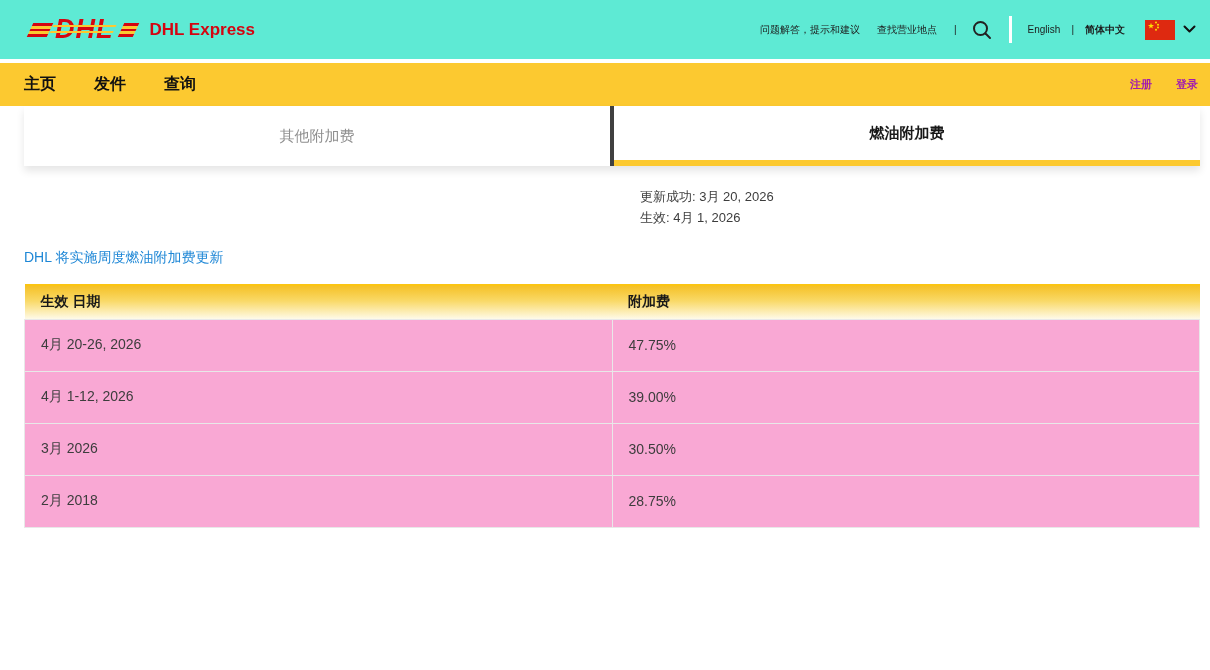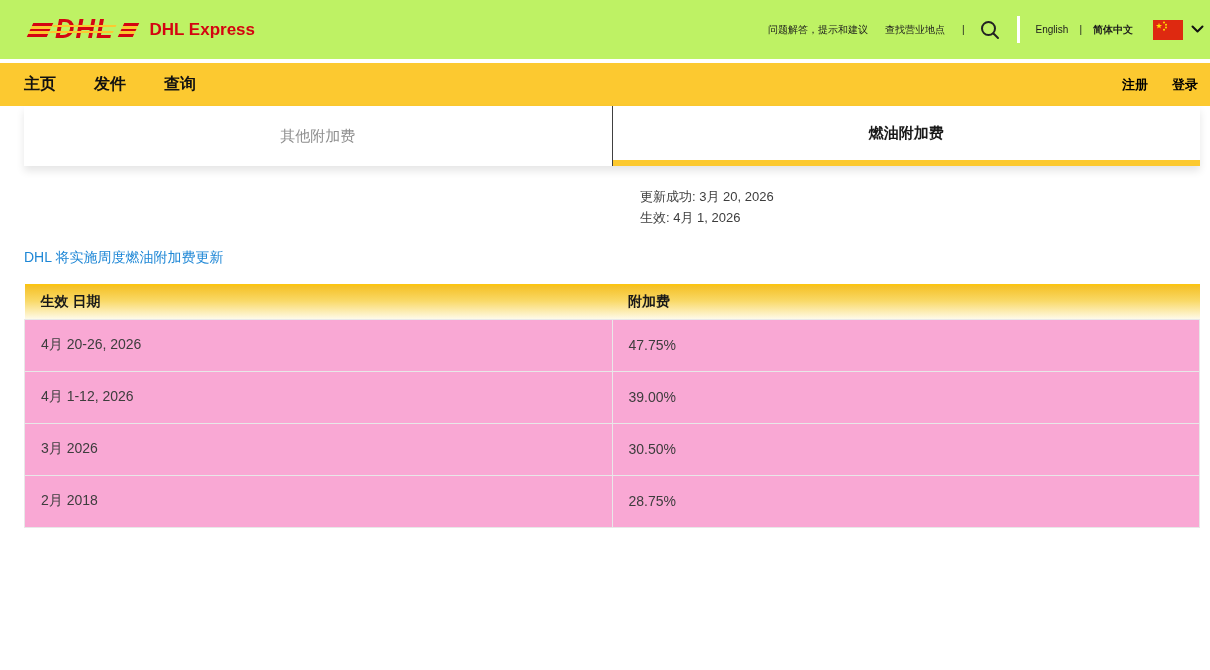--- a/index.html
+++ b/index.html
@@ -1,22 +1,22 @@
 <!DOCTYPE html>
 <html><head>
 <meta charset="utf-8">
 <style>
   * { margin:0; padding:0; box-sizing:border-box; }
   html,body { width:1210px; height:670px; overflow:hidden; background:#fff;
     font-family:"Liberation Sans","DejaVu Sans",sans-serif; }
 
   
-  .topbar { height:63px; background:#bef264; border-bottom:4px solid #fff;
+  .topbar { height:63px; background:#5eead4; border-bottom:4px solid #fff;
     display:flex; align-items:center; justify-content:space-between;
-    padding:0 6px 0 30px;text-align:center; }
+    padding:0 14px 0 30px;text-align:center; }
   .logo-area { display:flex; align-items:center; gap:14px; cursor:pointer; }
   .dhl-logo { display:flex; align-items:center; gap:5px; }
   .dhl-text { position:relative; font-style:italic; font-weight:900; font-size:27px;
     letter-spacing:1px; color:#D40511; line-height:1; padding-right:2px; }
   .dhl-text::after { content:""; position:absolute; left:-2px; right:0; top:9px;
     height:2px; background:#FCC930; box-shadow:0 6px 0 #FCC930; transform:skewX(-25deg); }
   .dashes { width:20px; height:14px; transform:skewX(-25deg);
     background:repeating-linear-gradient(180deg,#D40511 0 2.6px,#FCC930 2.6px 5.6px);
     background-size:100% 14px; }
   .dashes.right { width:15px; }
@@ -32,28 +32,28 @@
   .lang-pipe { margin:0 11px; }
   .flag-wrap { margin:0 8px 0 20px; display:flex; cursor:pointer; }
   .chev { display:flex; align-items:center; cursor:pointer; }
 
   
   .mainnav { height:43px; background:#FCC930; display:flex; align-items:center;
     padding:0 12px 0 24px; }
   .nav-left { display:flex; gap:38px;justify-content:flex-end; }
   .nav-item { font-size:16px; font-weight:bold; color:#111; text-decoration:none; cursor:pointer; }
   .nav-right { margin-left:auto; display:flex; gap:24px; }
-  .nav-right a { font-size:13px; font-weight:bold; color:#000000; text-decoration:none; cursor:pointer; }
+  .nav-right a { font-size:11px; font-weight:bold; color:#a21caf; text-decoration:none; cursor:pointer; }
 
   
   .tabs { margin-left:24px; width:1176px; height:60px; display:flex; background:#fff;
     box-shadow:0 5px 8px rgba(0,0,0,0.10); position:relative; z-index:2; }
   .tab { flex:1; display:flex; align-items:center; justify-content:center;
     font-size:15px; cursor:pointer; }
-  .tab.inactive { color:#8f8f8f; border-right:1px solid #404040; }
+  .tab.inactive { color:#8f8f8f; border-right:4px solid #404040; }
   .tab.active { font-weight:bold; color:#191919; border-bottom:6px solid #FCC930; }
 
   
   .update-info { margin:20px 8px 0 640px; font-size:13px; color:#3d3d3d; line-height:21px; }
   .intro { margin:25px 24px 0; font-size:15px; color:#262626; line-height:22px; }
   .weekly-link { display:inline-block; margin:21px 24px 0; font-size:14px;
     color:#1E87D6; text-decoration:none; cursor:pointer; }
   .section-heading { margin:23px 24px 0; font-size:15px; font-weight:bold; color:#191919; }
 
   

